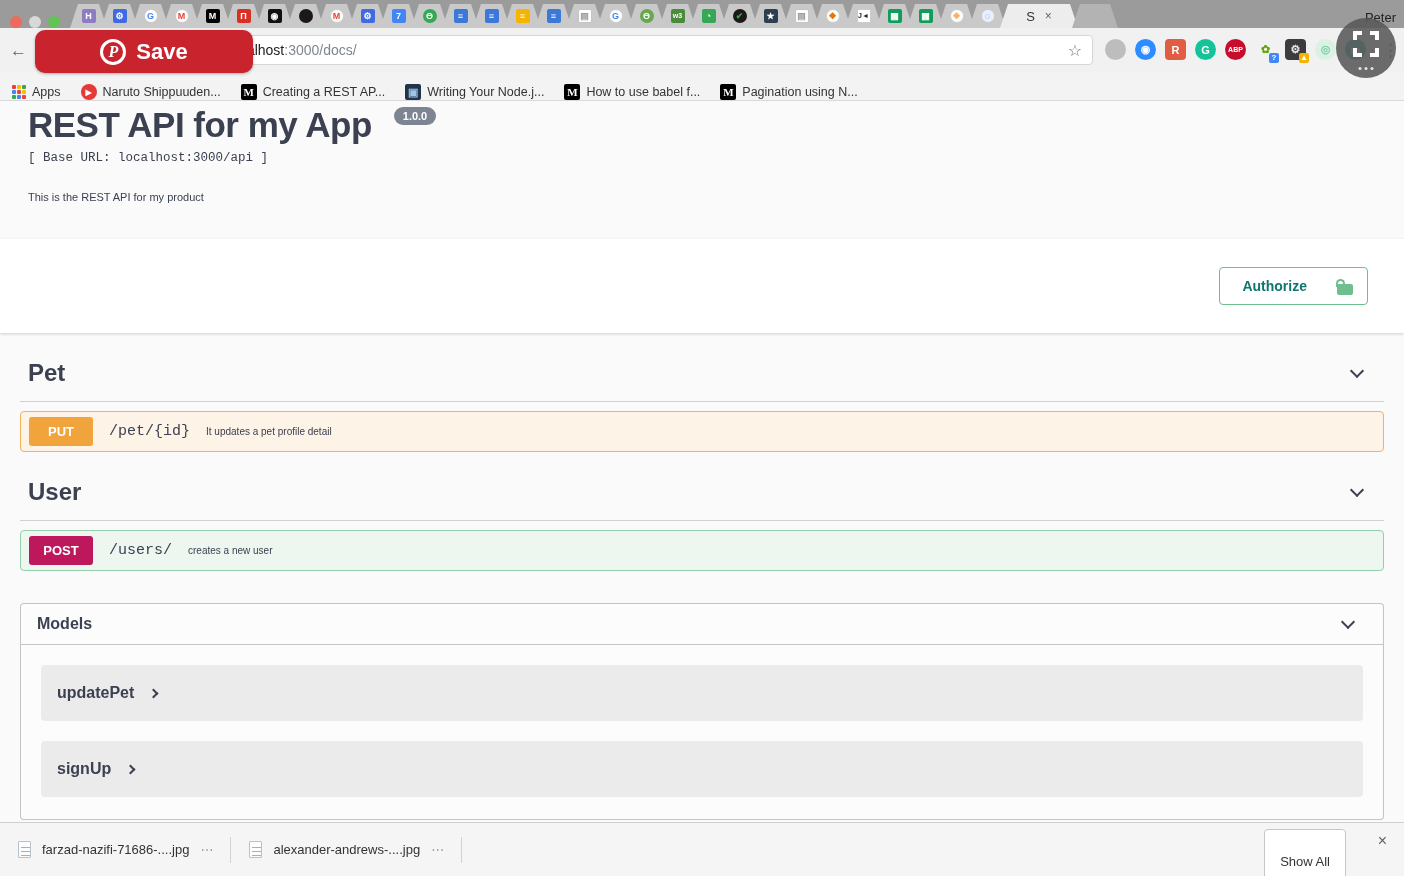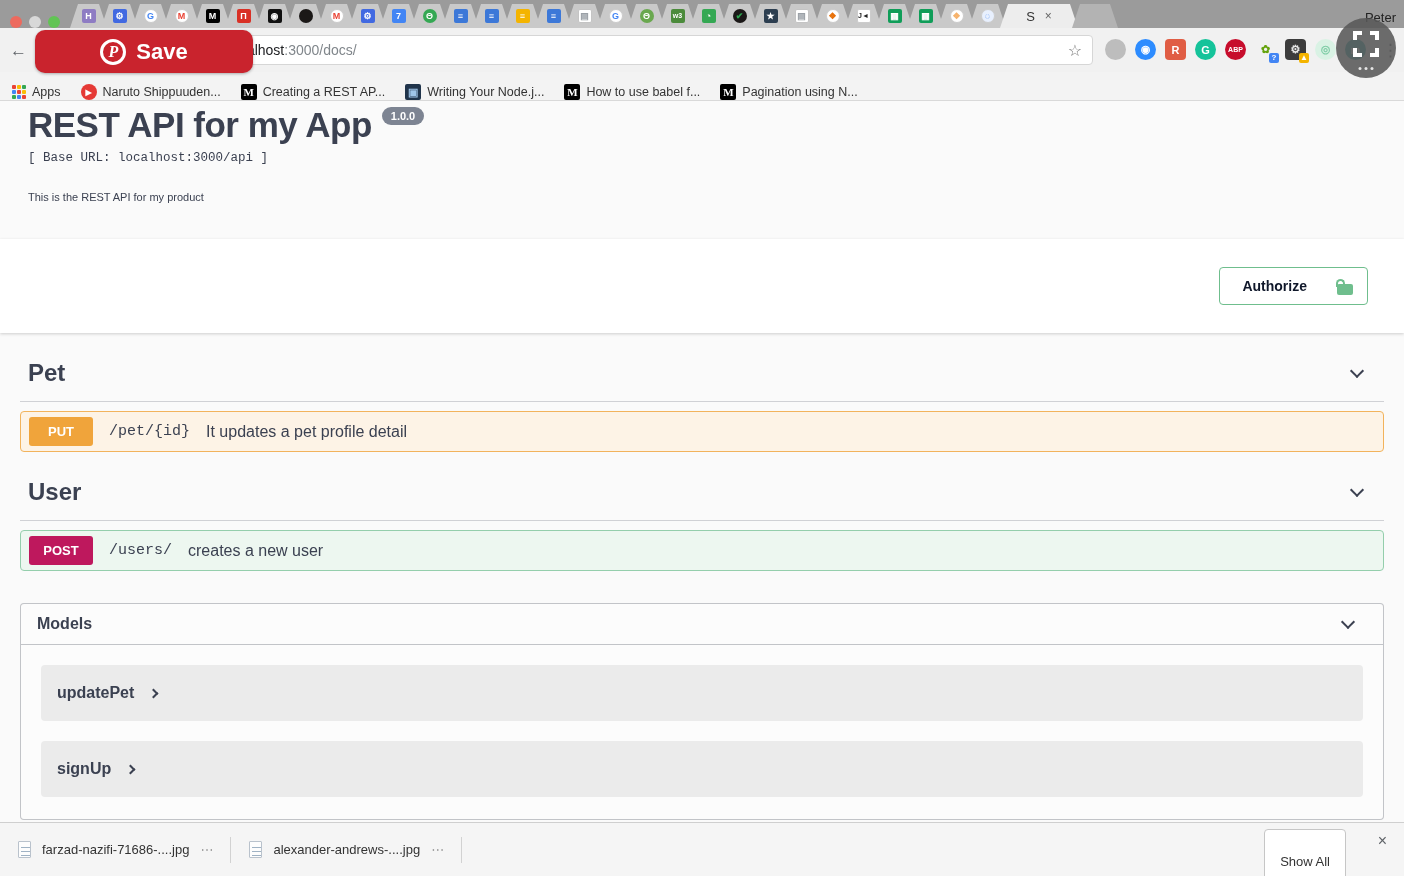--- a/index.html
+++ b/index.html
@@ -55,42 +55,42 @@
   .cap-frame .tl{ left:0; top:0; border-left-width:4px; border-top-width:4px; }
   .cap-frame .tr{ right:0; top:0; border-right-width:4px; border-top-width:4px; }
   .cap-frame .bl{ left:0; bottom:0; border-left-width:4px; border-bottom-width:4px; }
   .cap-frame .br{ right:0; bottom:0; border-right-width:4px; border-bottom-width:4px; }
   .cap-dots { position:absolute; left:50%; transform:translateX(-50%); bottom:8px; display:flex; gap:3px; }
   .cap-dots i { width:3px; height:3px; background:#e6e6e6; border-radius:50%; }
 
   
   .page { position:absolute; top:101px; bottom:38px; left:0; right:0; background:#fafafa; overflow:hidden; color:#3b4151; }
   .info { padding:4px 28px 0; }
-  .title-row { display:flex; align-items:flex-start; gap:10px; }
+  .title-row { display:flex; align-items:flex-start; gap:22px; }
   .api-title { font-size:35px; font-weight:bold; color:#3b4151; letter-spacing:-0.5px; }
   .ver-badge { background:#7d8492; color:#fff; font-size:11px; font-weight:bold; border-radius:10px; padding:3px 9px; margin-top:2px; }
   .base-url { font-family:"Liberation Mono", monospace; font-size:12.5px; color:#3b4151; margin-top:6px; }
   .api-desc { font-size:11px; color:#3b4151; margin-top:26px; }
   .scheme { margin-top:36px; height:94px; background:#fff; box-shadow:0 1px 3px rgba(0,0,0,.18);
             display:flex; align-items:center; justify-content:flex-end; padding-right:36px; }
   .auth-btn { display:flex; align-items:center; gap:22px; border:1.5px solid #6fbe8d; border-radius:4px; padding:9px 22px; background:#fff; cursor:pointer; }
-  .auth-label { color:#0f172a; font-weight:bold; font-size:14px; }
+  .auth-label { color:#0f766e; font-weight:bold; font-size:14px; }
   .lock { position:relative; width:16px; height:12px; margin-top:6px; }
   .lock .body { position:absolute; bottom:0; width:16px; height:11px; background:#6fbe8d; border-radius:2px; }
   .lock .shackle { position:absolute; right:0px; bottom:8px; width:9px; height:8px; border:2.5px solid #6fbe8d; border-bottom:none; border-radius:5px 5px 0 0; }
 
   .ops { padding:0 20px; }
   .sec-head { display:flex; align-items:center; justify-content:space-between; margin-top:26px; padding:0 8px 14px; border-bottom:1px solid rgba(59,65,81,.22); }
   .sec-title { font-size:24px; font-weight:bold; color:#3b4151; }
   .chev { width:10px; height:10px; border-right:2px solid #3b4151; border-bottom:2px solid #3b4151; transform:rotate(45deg); margin-right:14px; margin-top:-4px; }
   .chev.right { transform:rotate(-45deg); margin:0; width:7px; height:7px; }
   .ep-row { margin-top:9px; border-radius:4px; display:flex; align-items:center; gap:16px; padding:5px 8px; border:1px solid; }
   .ep-method { min-width:64px; text-align:center; color:#fff; font-weight:bold; font-size:13px; padding:7px 0; border-radius:3px; }
   .ep-path { font-family:"Liberation Mono", monospace; font-weight:normal; font-size:15px; color:#3b4151; }
-  .ep-desc { font-size:16px; color:#3b4151;text-align:right; }
+  .ep-desc { font-size:10px; color:#3b4151;text-align:right; }
 
   .models-box { margin:32px 0 0; border:1px solid rgba(59,65,81,.3); border-radius:4px; background:#fcfcfc; }
   .models-head { display:flex; align-items:center; justify-content:space-between; padding:11px 16px 11px 16px; border-bottom:1px solid rgba(59,65,81,.3); }
   .models-title { font-size:16px; font-weight:bold; color:#3b4151; }
   .model-row { margin:20px 20px 0; background:#ebebeb; border-radius:4px; padding:19px 16px; display:flex; align-items:center; gap:16px; }
   .model-row:last-child { margin-bottom:22px; }
   .model-name { font-size:16px; font-weight:bold; color:#3b4151; }
 
   
   .dlbar { position:absolute; bottom:0; left:0; right:0; height:54px; background:#f5f5f5; border-top:1px solid #cfcfcf; display:flex; align-items:center; }

